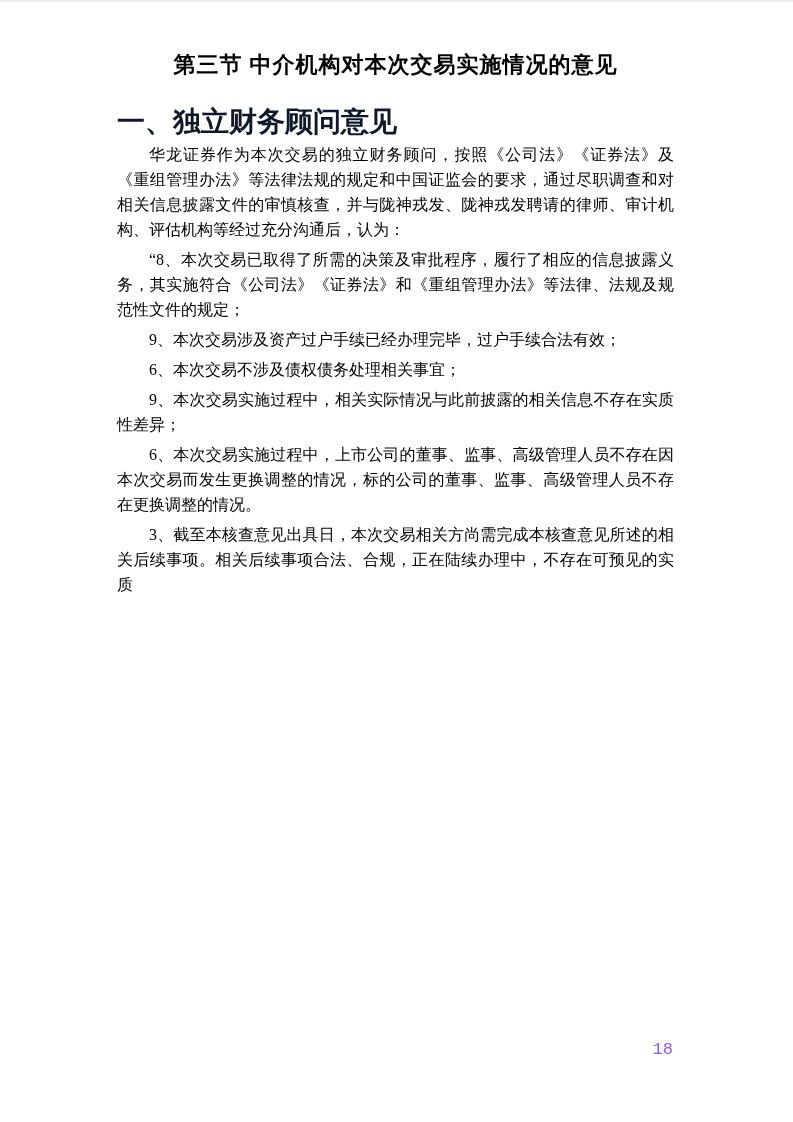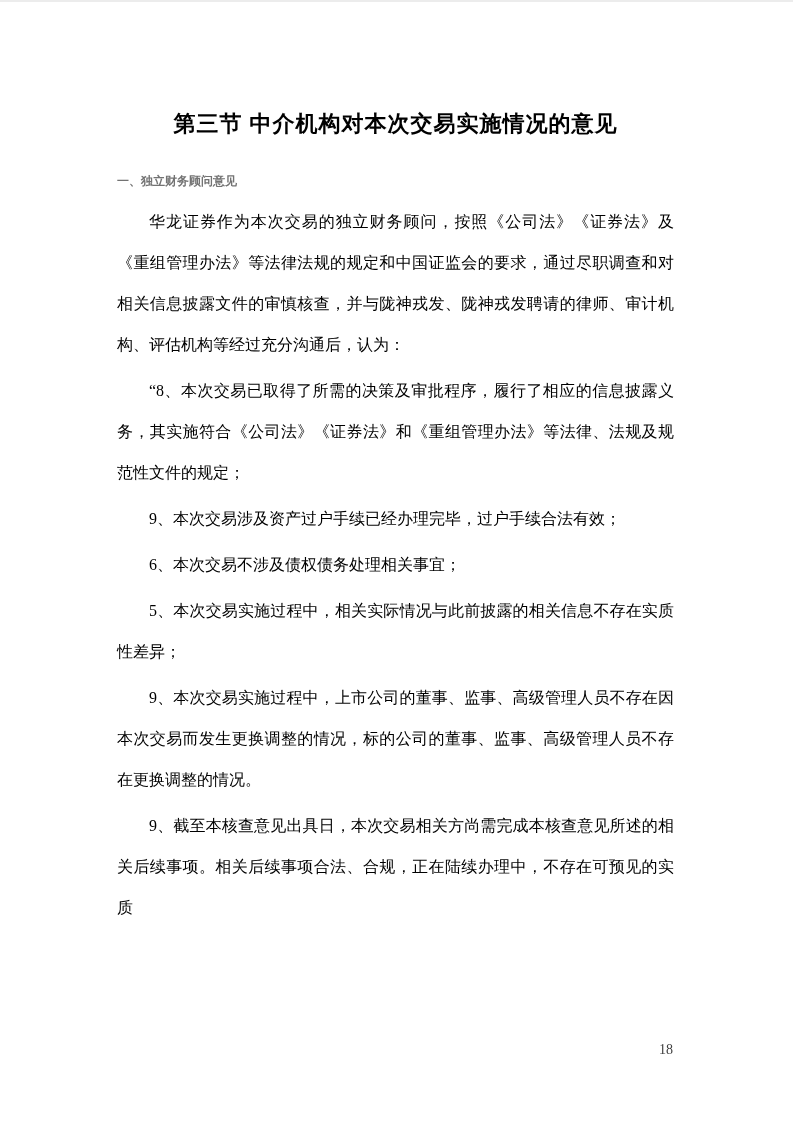--- a/index.html
+++ b/index.html
@@ -15,75 +15,75 @@
     background: #ffffff;
     box-sizing: border-box;
     padding: 0 119px 0 117px;
     overflow: hidden;
     border-top: 2px solid #ececec;
     font-family: "Liberation Serif", "DejaVu Serif", serif;
     color: #000000;
   }
   .section-title {
     margin: 0;
-    padding-top: 106px;
+    padding-top: 47px;
     font-family: "Liberation Sans", "DejaVu Sans", sans-serif;
     font-weight: bold;
     font-size: 22px;
     line-height: 32px;
     text-align: center;
     letter-spacing: 1px;
     color: #000000;
   }
   .heading-1 {
     margin: 27px 0 0 0;
     font-family: "Liberation Sans", "DejaVu Sans", sans-serif;
     font-weight: bold;
-    font-size: 12px;
+    font-size: 28px;
     line-height: 28px;
     text-align: left;
-    color: #737373;
+    color: #0f172a;
   }
   .body-text {
     margin-top: 6px;
   }
   .body-text p {
     margin: 0 0 5px 0;
     font-size: 16px;
-    line-height: 41px;
+    line-height: 25px;
     text-align: justify;
     text-justify: inter-ideograph;
     text-indent: 32px;
     word-break: break-all;
     color: #000000;
   }
   .page-number {
     position: absolute;
     top: 1038px;
     right: 120px;
-    font-size: 14px;
+    font-size: 17px;
     line-height: 20px;
-    font-family: Liberation Serif, serif;
-    color: #404040;
+    font-family: Liberation Mono, monospace;
+    color: #8b5cf6;
   }
 </style>
 </head>
 <body>
 
 <div class="page">
 
   <h1 class="section-title">第三节 中介机构对本次交易实施情况的意见</h1>
 
   <h2 class="heading-1">一、独立财务顾问意见</h2>
 
   <div class="body-text">
     <p>华龙证券作为本次交易的独立财务顾问，按照《公司法》《证券法》及《重组管理办法》等法律法规的规定和中国证监会的要求，通过尽职调查和对相关信息披露文件的审慎核查，并与陇神戎发、陇神戎发聘请的律师、审计机构、评估机构等经过充分沟通后，认为：</p>
     <p>“8、本次交易已取得了所需的决策及审批程序，履行了相应的信息披露义务，其实施符合《公司法》《证券法》和《重组管理办法》等法律、法规及规范性文件的规定；</p>
     <p>9、本次交易涉及资产过户手续已经办理完毕，过户手续合法有效；</p>
     <p>6、本次交易不涉及债权债务处理相关事宜；</p>
-    <p>5、本次交易实施过程中，相关实际情况与此前披露的相关信息不存在实质性差异；</p>
-    <p>9、本次交易实施过程中，上市公司的董事、监事、高级管理人员不存在因本次交易而发生更换调整的情况，标的公司的董事、监事、高级管理人员不存在更换调整的情况。</p>
-    <p>9、截至本核查意见出具日，本次交易相关方尚需完成本核查意见所述的相关后续事项。相关后续事项合法、合规，正在陆续办理中，不存在可预见的实质</p>
+    <p>9、本次交易实施过程中，相关实际情况与此前披露的相关信息不存在实质性差异；</p>
+    <p>6、本次交易实施过程中，上市公司的董事、监事、高级管理人员不存在因本次交易而发生更换调整的情况，标的公司的董事、监事、高级管理人员不存在更换调整的情况。</p>
+    <p>3、截至本核查意见出具日，本次交易相关方尚需完成本核查意见所述的相关后续事项。相关后续事项合法、合规，正在陆续办理中，不存在可预见的实质</p>
   </div>
 
   <div class="page-number">18</div>
 
 </div>
 
 </body></html>

